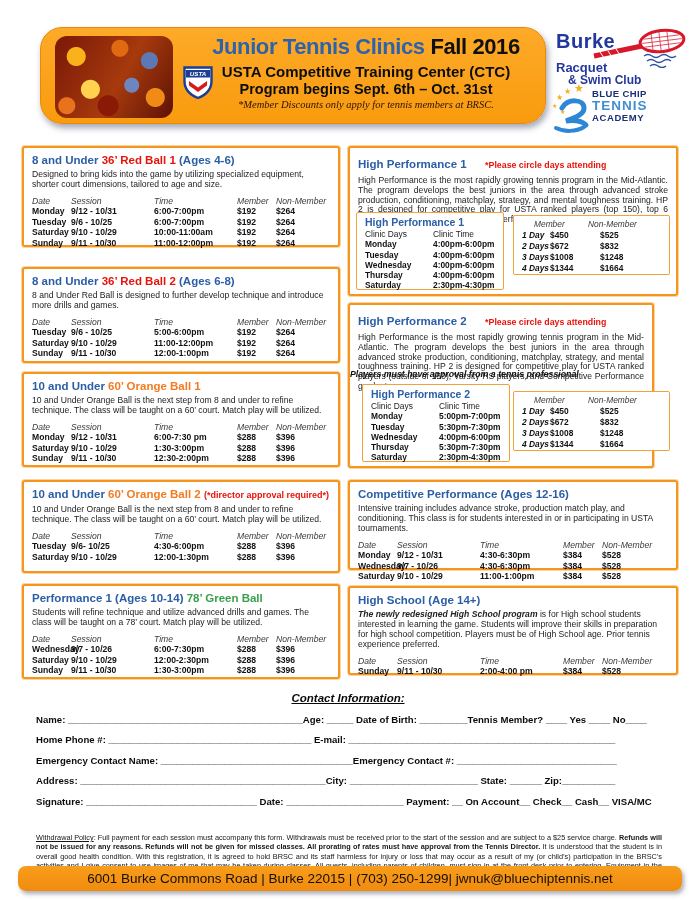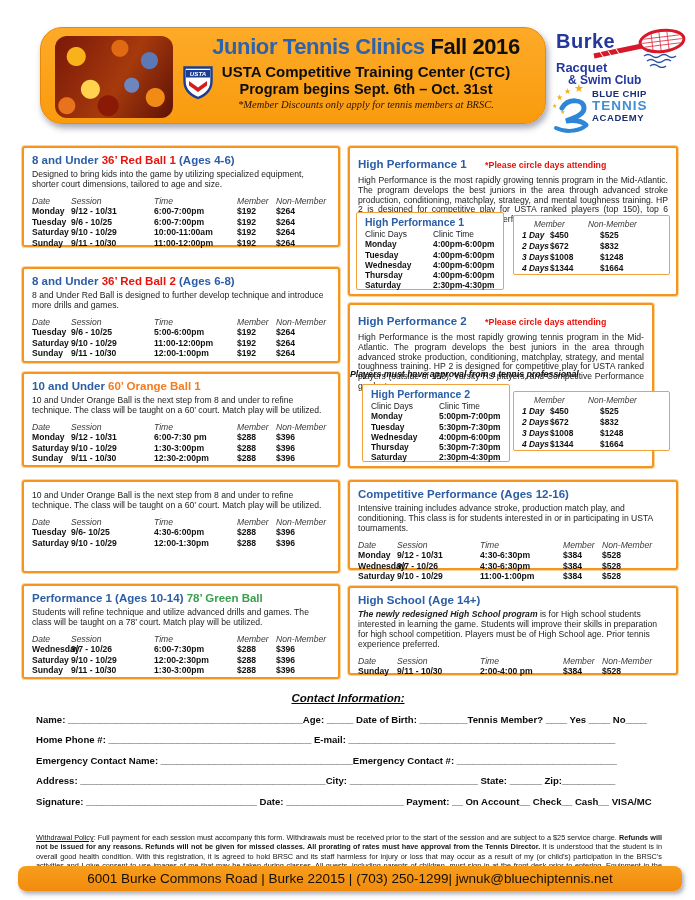--- a/index.html
+++ b/index.html
@@ -283,20 +283,21 @@
           <span class="tcell c0">Sunday</span>
           <span class="tcell c1">9/11 - 10/30</span>
           <span class="tcell c2">12:30-2:00pm</span>
           <span class="tcell c3">$288</span>
           <span class="tcell c4">$396</span>
         </div>
       </div>
   </section>
 
   <section class="box" style="left:22px; top:480px; width:318px; height:93px;">
+    <h3 class="box-title"><span class="seg c-blue">10 and Under </span><span class="seg c-orange">60’ Orange Ball 2 </span><span class="seg c-red s-small">(*director approval required*)</span></h3>
     <p class="box-desc">10 and Under Orange Ball is the next step from 8 and under to refine technique. The class will be taught on a 60’ court. Match play will be utilized.</p>
     <div class="prog-table thead">
         <div class="trow">
           <span class="tcell c0">Date</span>
           <span class="tcell c1">Session</span>
           <span class="tcell c2">Time</span>
           <span class="tcell c3">Member</span>
           <span class="tcell c4">Non-Member</span>
         </div>
       </div>

